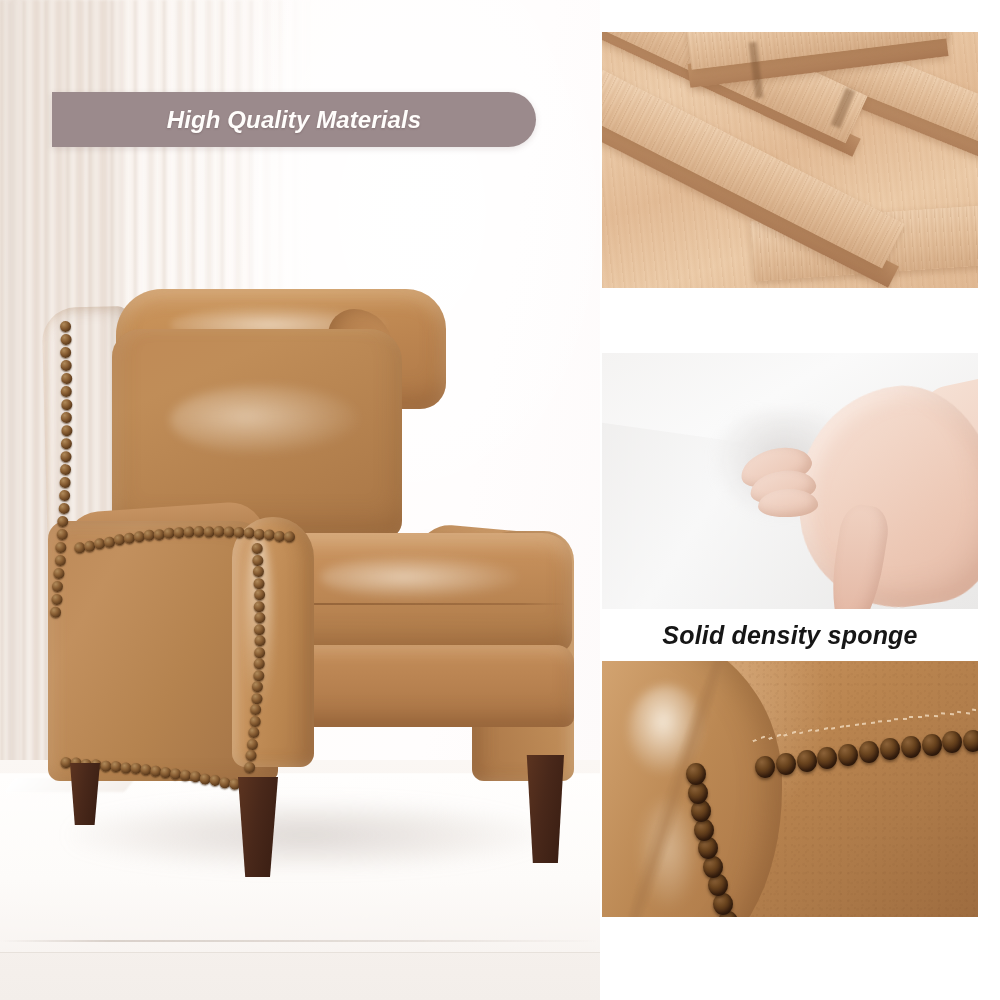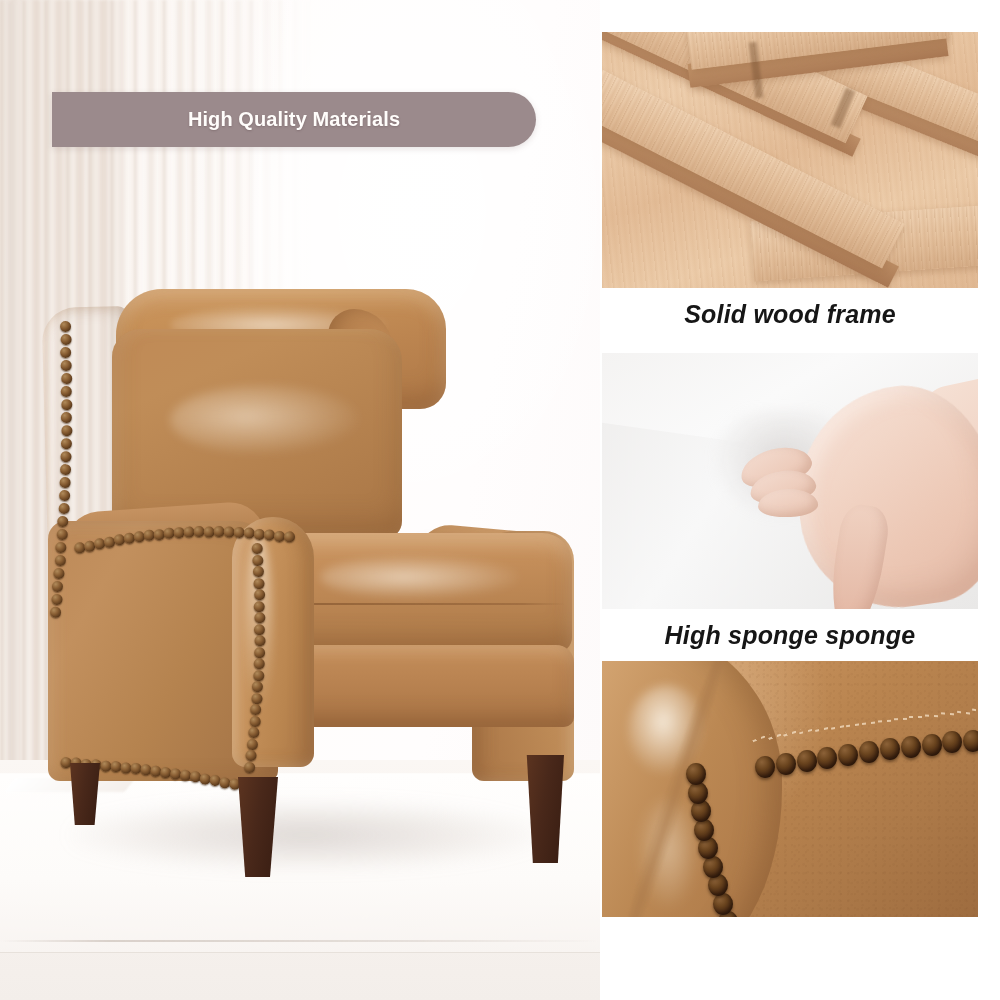--- a/index.html
+++ b/index.html
@@ -228,23 +228,24 @@
   
   #banner {
     position:absolute; left:52px; top:92px;
     width:484px; height:55px;
     background:#9b8a8c;
     border-radius:0 28px 28px 0;
     display:flex; align-items:center; justify-content:center;
     box-shadow:0 2px 6px rgba(120,100,100,.18);
   }
   #banner-title {
-    color:#fffdfb; font-size:20px; font-weight:700;
+    color:#fffdfb; font-size:24px; font-weight:700;
     letter-spacing:.1px; white-space:nowrap;
     text-shadow:0 1px 2px rgba(90,70,72,.35);
+    font-style:italic;
   }
 
   
   #right-col { position:absolute; left:600px; top:0; width:400px; height:1000px; background:#ffffff; }
   .media-block { position:absolute; left:2px; width:376px; }
   .photo {
     position:relative; width:376px; height:256px; overflow:hidden;
     background:#f2efec;
   }
   .caption {
@@ -544,36 +545,35 @@
         <div class="plank w1">
             <div class="plank-grain"></div>
           </div>
         <div class="plank w2b"></div>
         <div class="plank w2">
             <div class="plank-grain"></div>
           </div>
         <div class="wgap" style="left:150px;top:10px;width:8px;height:56px;transform:rotate(-7deg);"></div>
         <div class="wgap" style="left:236px;top:56px;width:10px;height:40px;transform:rotate(22deg);"></div>
       </div>
-      <div class="caption">Solid wood frame</div>
     </div>
 
     <div class="media-block" style="top:353px;">
       <div class="photo">
         <div class="sponge"></div>
         <div class="sponge-face"></div>
         <div class="sponge-dent"></div>
         <div class="wrist"></div>
         <div class="hand"></div>
         <div class="finger f1"></div>
         <div class="finger f2"></div>
         <div class="finger f3"></div>
         <div class="thumb"></div>
       </div>
-      <div class="caption">High sponge sponge</div>
+      <div class="caption">Solid density sponge</div>
     </div>
 
     <div class="media-block" style="top:661px;">
       <div class="photo">
         <div class="leather"></div>
         <div class="leather-grain"></div>
         <div class="leather-arm"></div>
         <div class="leather-arm-hl"></div>
         <div class="leather-arm-hl2"></div>
         <div class="welt"></div>

